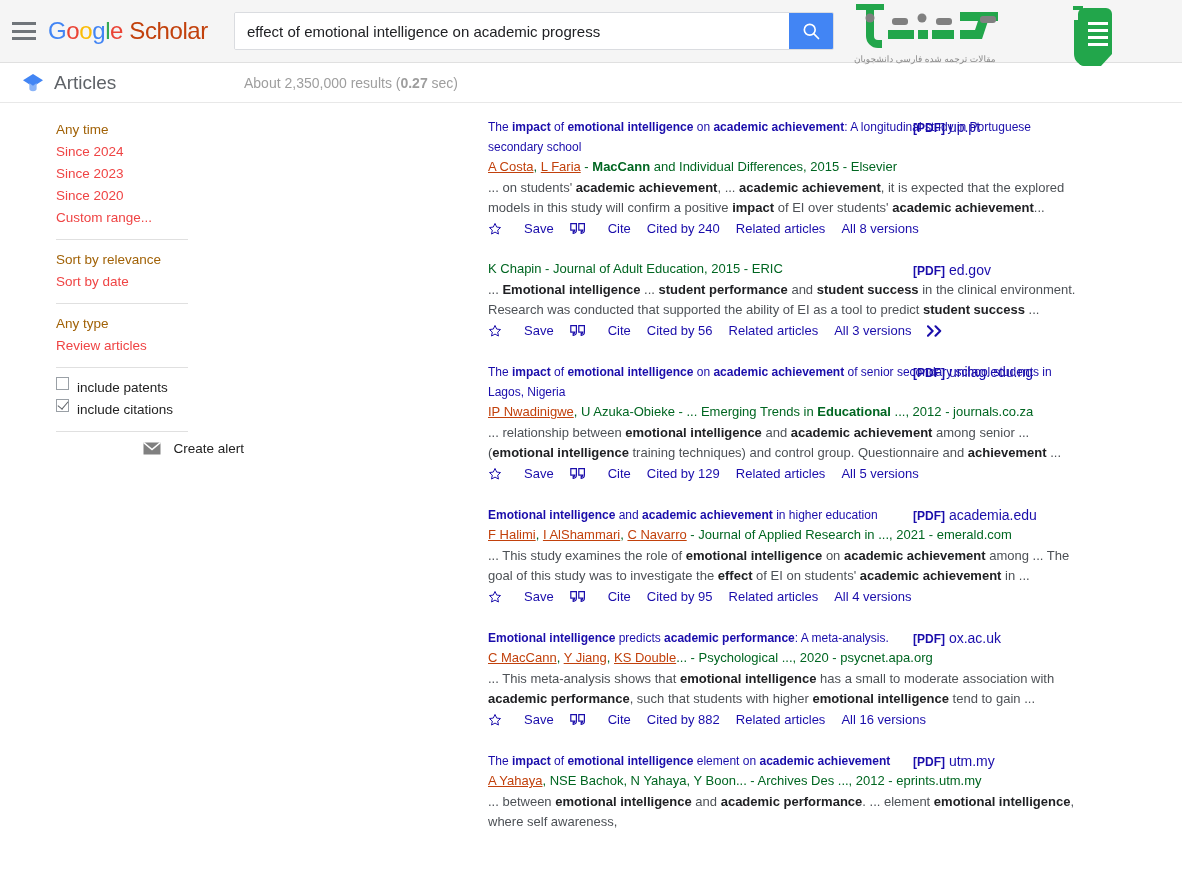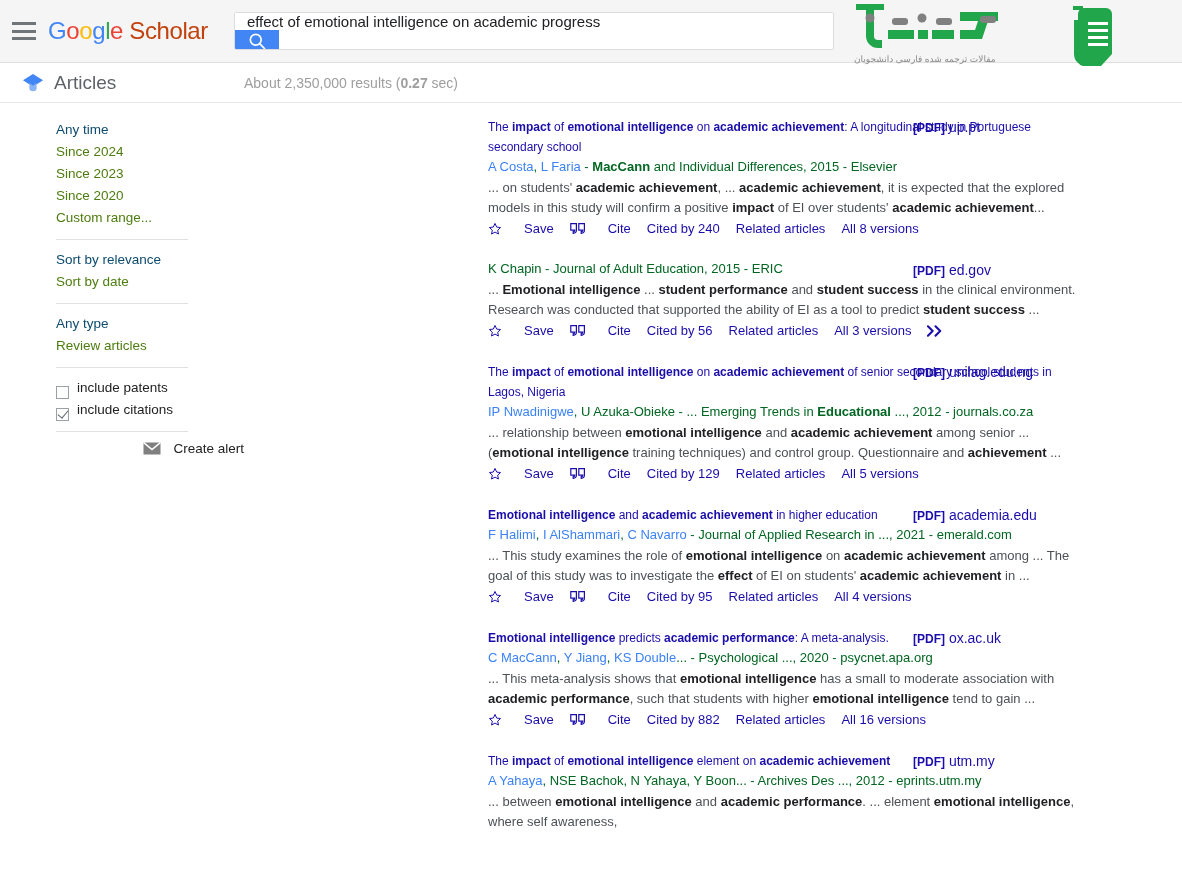--- a/index.html
+++ b/index.html
@@ -44,21 +44,20 @@
   .gs-logo .scholar { color: #c2410c; }
 
   .searchbar {
     display: flex;
     width: 600px;
     height: 38px;
     border: 1px solid #dadce0;
     background: #fff;
     border-radius: 2px;
     overflow: hidden;
-    flex-direction: column;
   }
   .searchbar input {
     flex: 1;
     border: none;
     outline: none;
     padding: 0 12px;
     font-size: 15px;
     color: #202124;
     font-family: "Liberation Sans", sans-serif;
     background: #fff;
@@ -122,32 +121,32 @@
 
   
   .sidebar {
     width: 244px;
     padding-top: 16px;
     padding-left: 56px;
     font-size: 13.5px;
   }
   .side-item {
     line-height: 22px;
-    color: #4d7c0f;
+    color: #ef4444;
     cursor: pointer;
     white-space: nowrap;
   }
-  .side-item.active { color: #0c4a6e; }
+  .side-item.active { color: #a16207; }
   .side-sep {
     border-top: 1px solid #e0e0e0;
     margin: 10px 0 9px 0;
     width: 132px;
   }
   .side-check {
-    display: flex; align-items: flex-end; gap: 8px;
+    display: flex; align-items: flex-start; gap: 8px;
     line-height: 22px; color: #222; cursor: pointer;
   }
   .cbox {
     width: 13px; height: 13px;
     border: 1px solid #9aa0a6;
     background: #fff;
     position: relative;
     flex: none;
   }
   .cbox.checked::after {
@@ -182,21 +181,21 @@
     cursor: pointer;
   }
   .r-title b { font-weight: bold; color: #1a0dab; }
   .r-authors {
     font-size: 13px;
     line-height: 18px;
     color: #006621;
     margin-bottom: 2px;
     max-width: 610px;
   }
-  .r-authors a { color: #3b82f6; cursor: pointer; }
+  .r-authors a { color: #c2410c; text-decoration: underline; cursor: pointer; }
   .r-authors b { font-weight: bold; }
   .r-snippet {
     font-size: 13px;
     line-height: 19.5px;
     color: #4d5156;
     max-width: 600px;
     margin-bottom: 4px;
   }
   .r-snippet b { color: #202124; font-weight: bold; }
   .r-actions {

